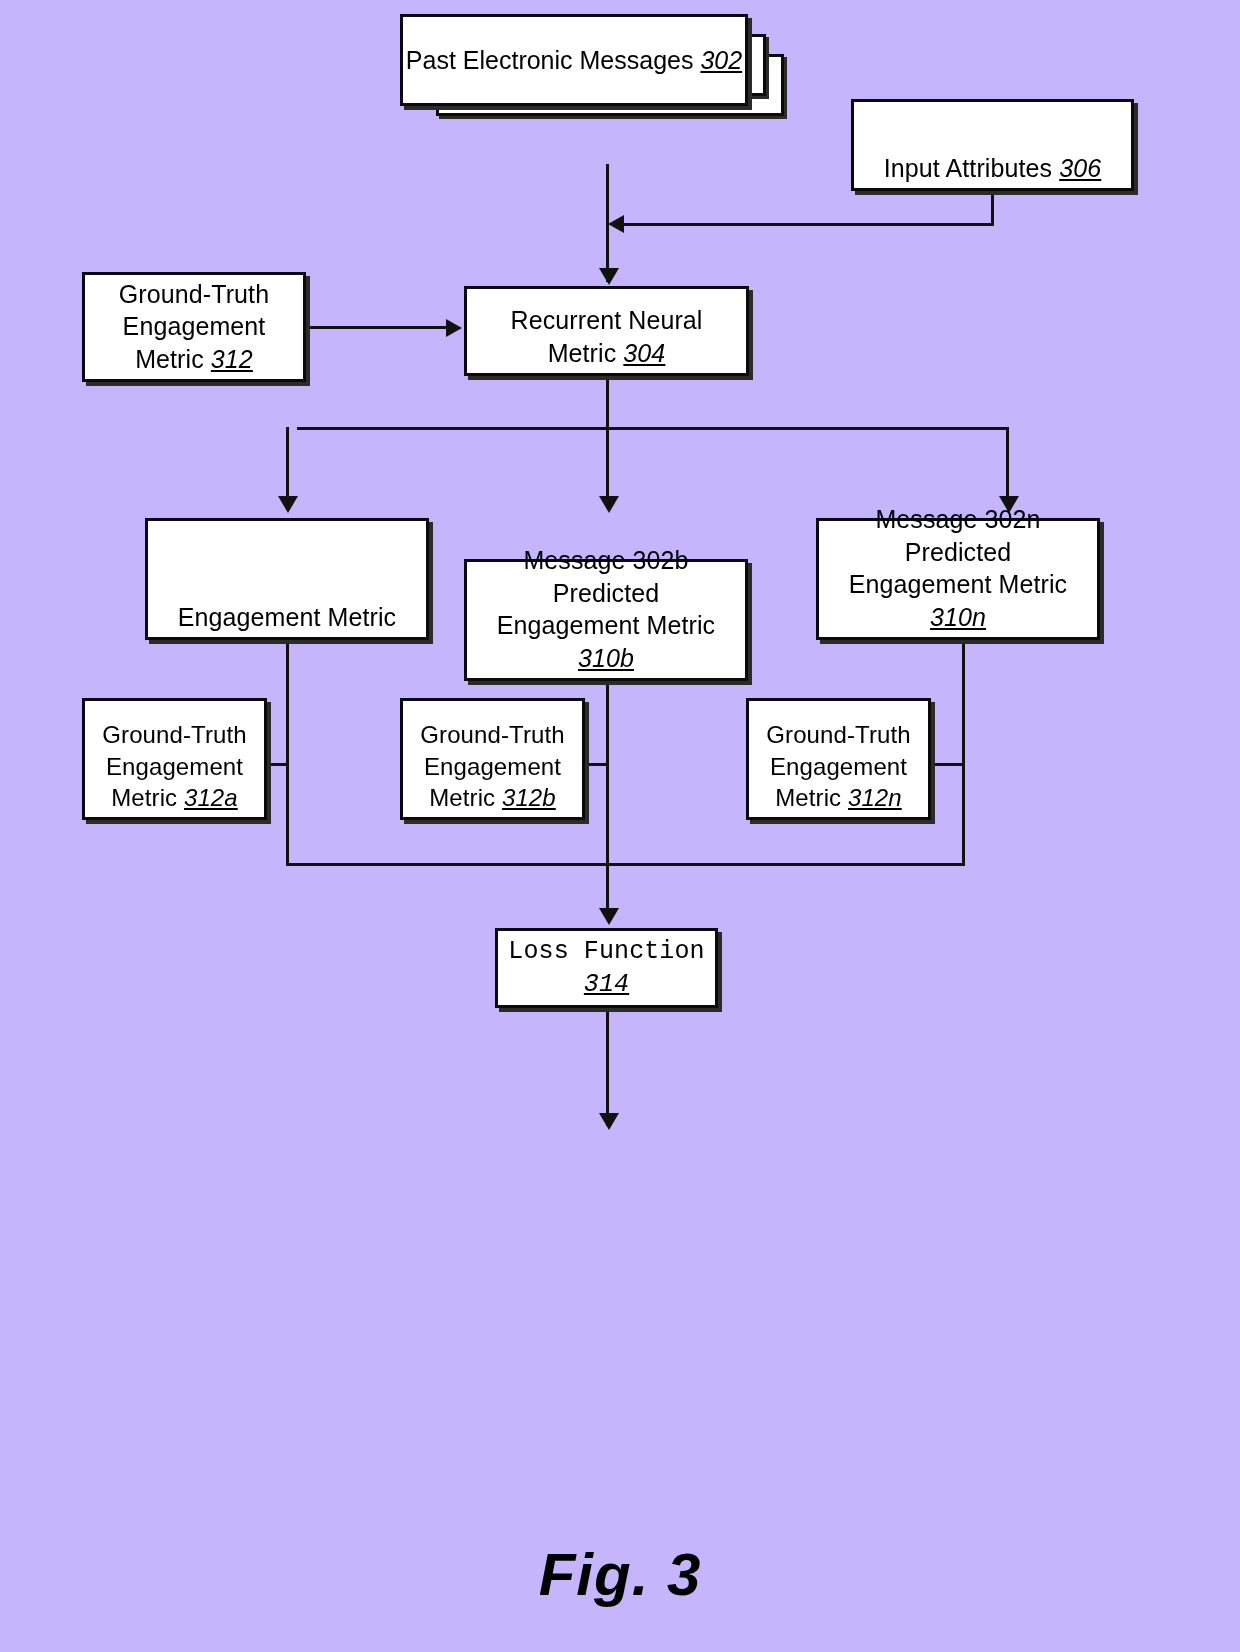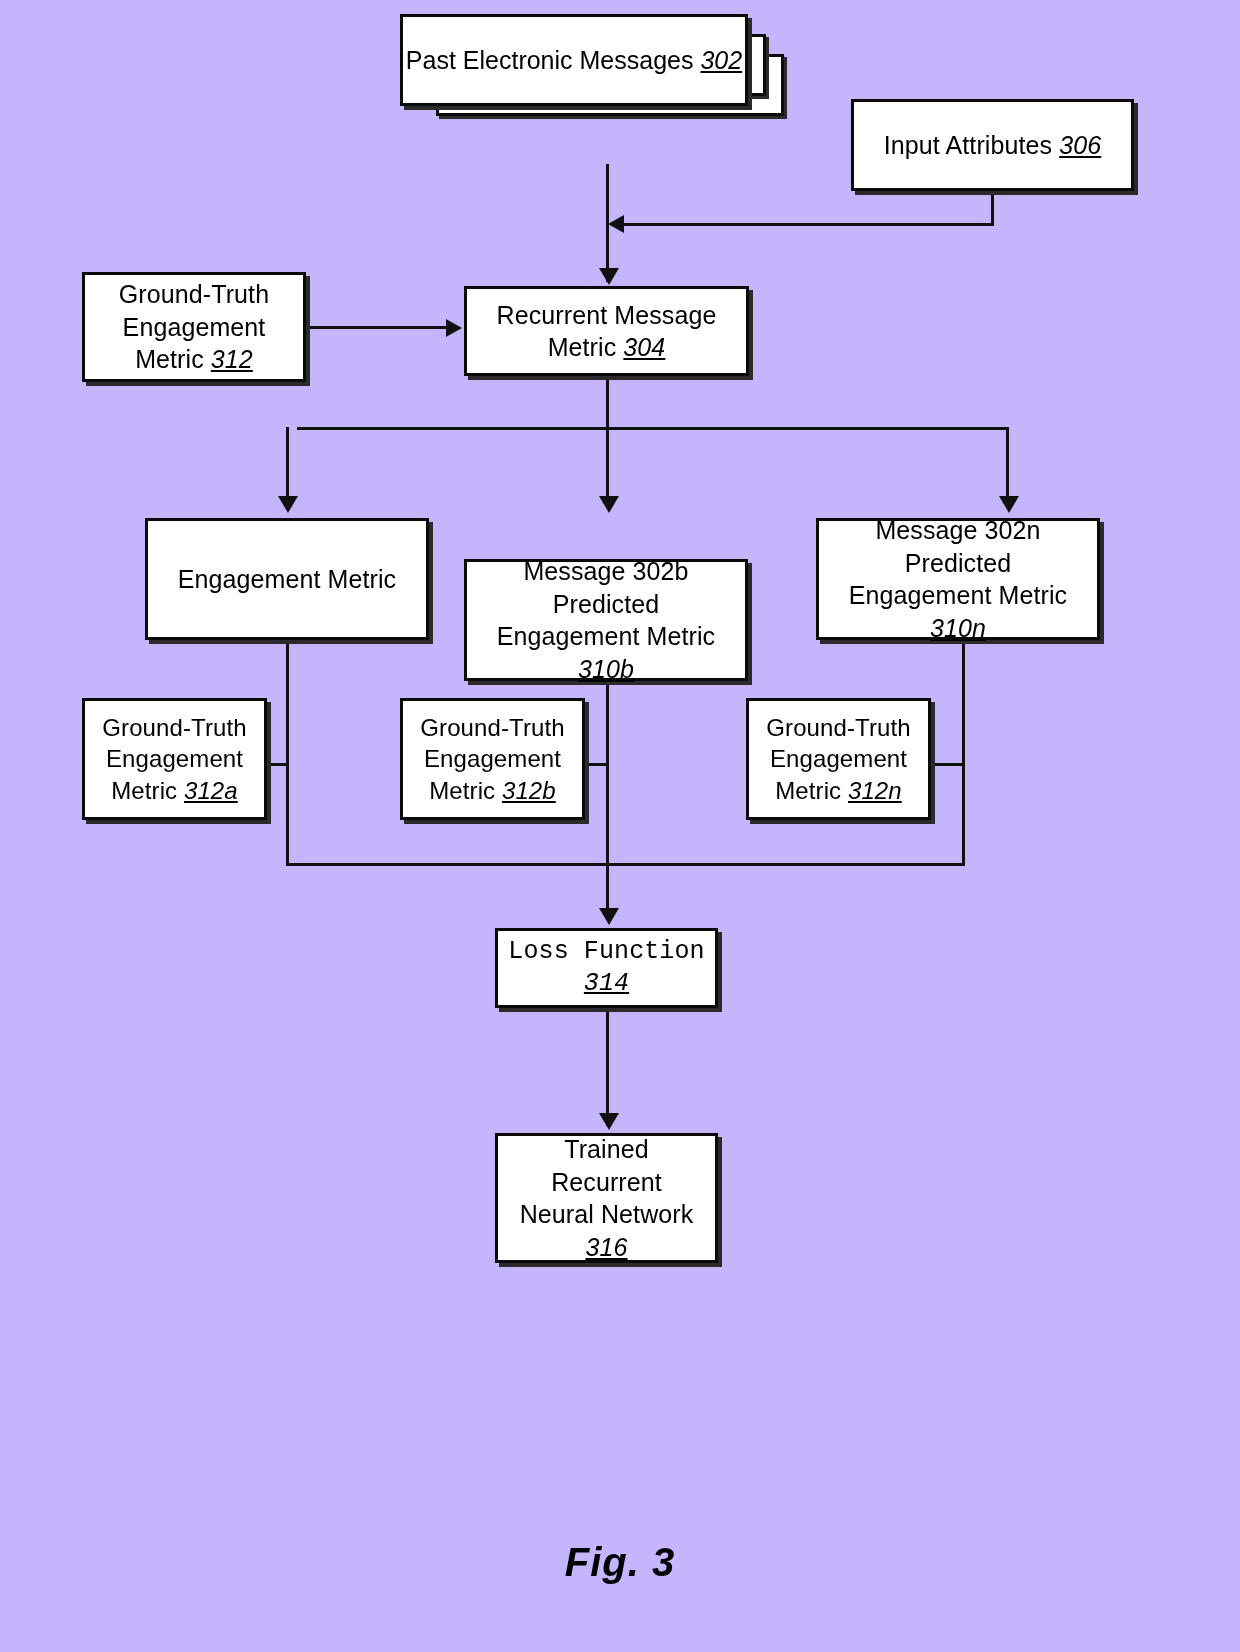--- a/index.html
+++ b/index.html
@@ -20,21 +20,21 @@
     overflow: hidden;
   }
   
   .nbox {
     position: absolute;
     box-sizing: border-box;
     background: #ffffff;
     border: 3px solid #0a0a0a;
     box-shadow: 4px 4px 0 0 #2b2b2b;
     display: flex;
-    align-items: center;
+    align-items: flex-end;
     justify-content: center;
     text-align: center;
     line-height: 1.30;
     font-size: 25px;
     letter-spacing: 0.1px;
     padding: 4px 10px;
     z-index: 5;
   }
   .nbox .lbl { display: block; }
   .refnum {
@@ -104,21 +104,21 @@
   
   #fig-caption {
     position: absolute;
     left: 0;
     width: 1240px;
     top: 1540px;
     text-align: center;
     font-family: "Liberation Sans", "DejaVu Sans", sans-serif;
     font-weight: bold;
     font-style: italic;
-    font-size: 40px;
+    font-size: 60px;
     letter-spacing: 1px;
   }
 </style>
 </head>
 <body>
 
 <div id="page">
 
   <div class="stack-wrap" style="left:400px; top:14px; width:390px; height:150px;">
     <div class="stack-layer" style="left:36px; top:40px; width:348px; height:62px;"></div>
@@ -145,21 +145,21 @@
       <span class="lbl">Engagement</span>
       <span class="lbl"><span>Metric </span><span class="refnum">312</span></span>
     </span>
   </div>
 
   <div class="hline" style="left:306px; top:326px; width:141px;"></div>
   <div class="arrow-right" style="left:446px; top:319px;"></div>
 
   <div class="nbox" style="left:464px; top:286px; width:285px; height:90px;">
     <span>
-      <span class="lbl">Recurrent Message</span>
+      <span class="lbl">Recurrent Neural</span>
       <span class="lbl"><span>Metric </span><span class="refnum">304</span></span>
     </span>
   </div>
 
   <div class="vline" style="left:606px; top:376px; height:54px;"></div>
   <div class="hline" style="left:297px; top:427px; width:711px;"></div>
 
   <div class="vline" style="left:286px; top:427px; height:75px;"></div>
   <div class="arrow-down" style="left:278px; top:496px;"></div>
 
@@ -226,23 +226,16 @@
   <div class="vline" style="left:606px; top:863px; height:52px;"></div>
   <div class="arrow-down" style="left:599px; top:908px;"></div>
 
   <div class="nbox" style="left:495px; top:928px; width:223px; height:80px;font-family:Liberation Mono, monospace;">
     <span class="lbl"><span>Loss Function </span><span class="refnum">314</span></span>
   </div>
 
   <div class="vline" style="left:606px; top:1008px; height:118px;"></div>
   <div class="arrow-down" style="left:599px; top:1113px;"></div>
 
-  <div class="nbox" style="left:495px; top:1133px; width:223px; height:130px;">
-    <span>
-      <span class="lbl">Trained Recurrent</span>
-      <span class="lbl">Neural Network</span>
-      <span class="lbl refnum">316</span>
-    </span>
-  </div>
 
   <div id="fig-caption">Fig. 3</div>
 
 </div>
 
 </body></html>

